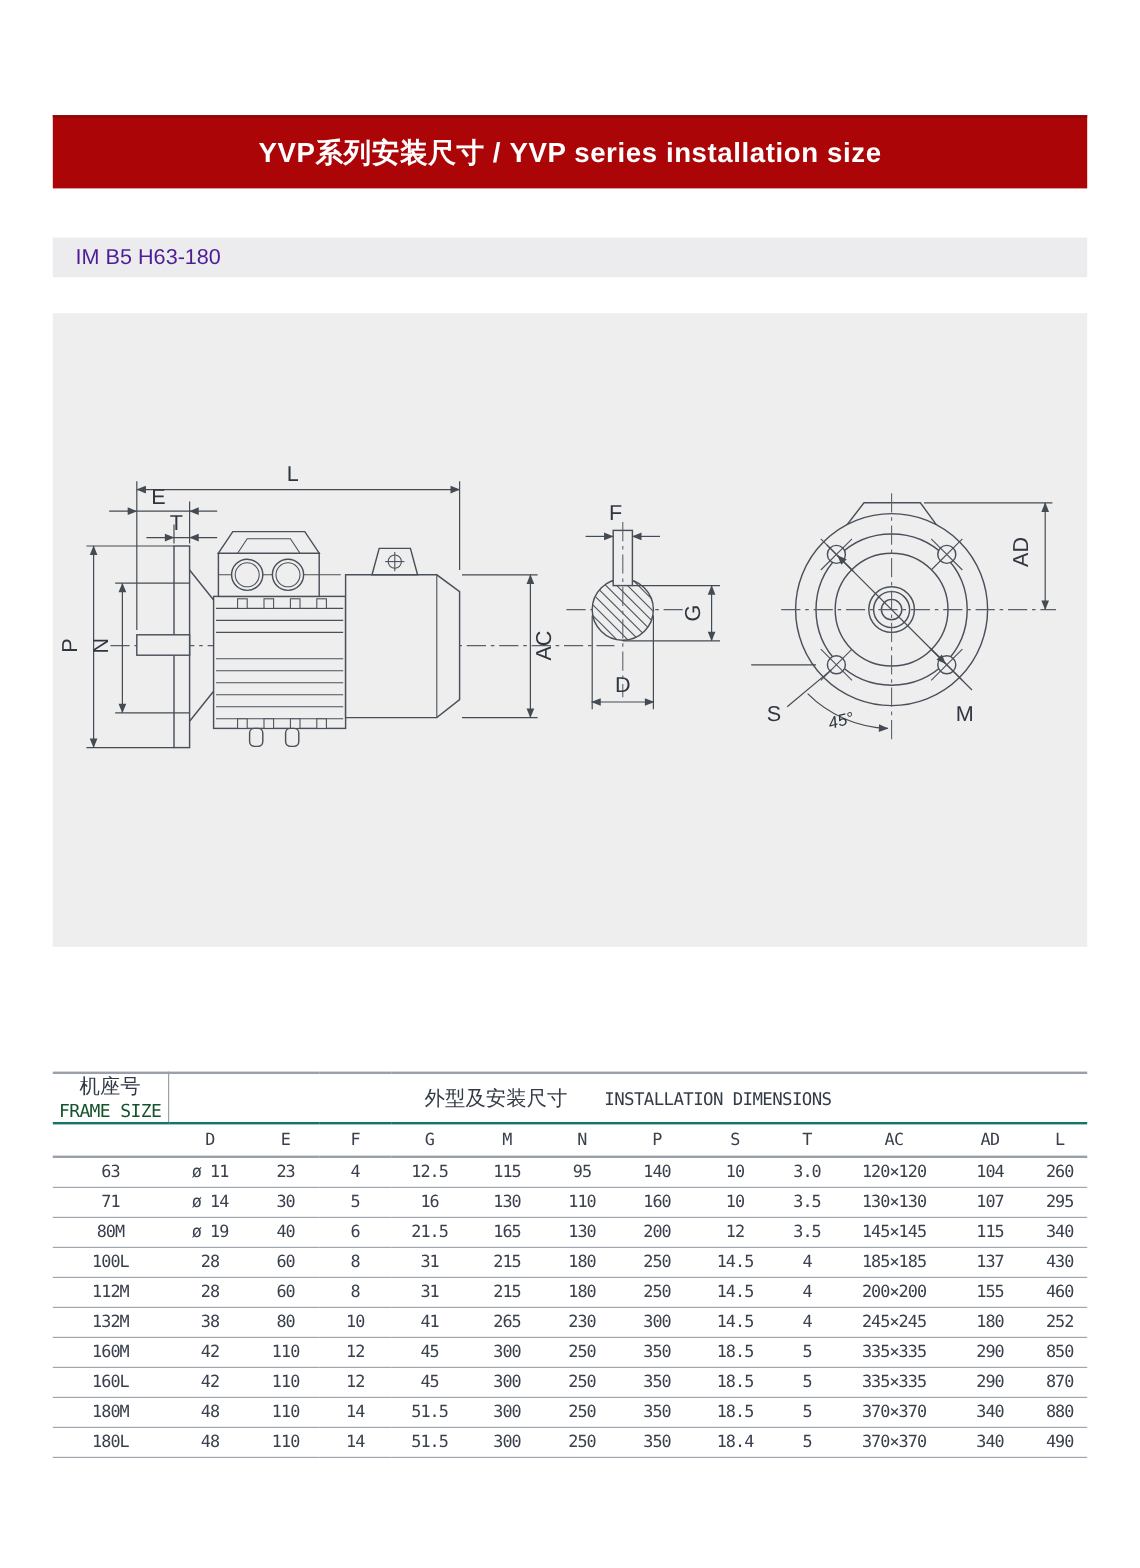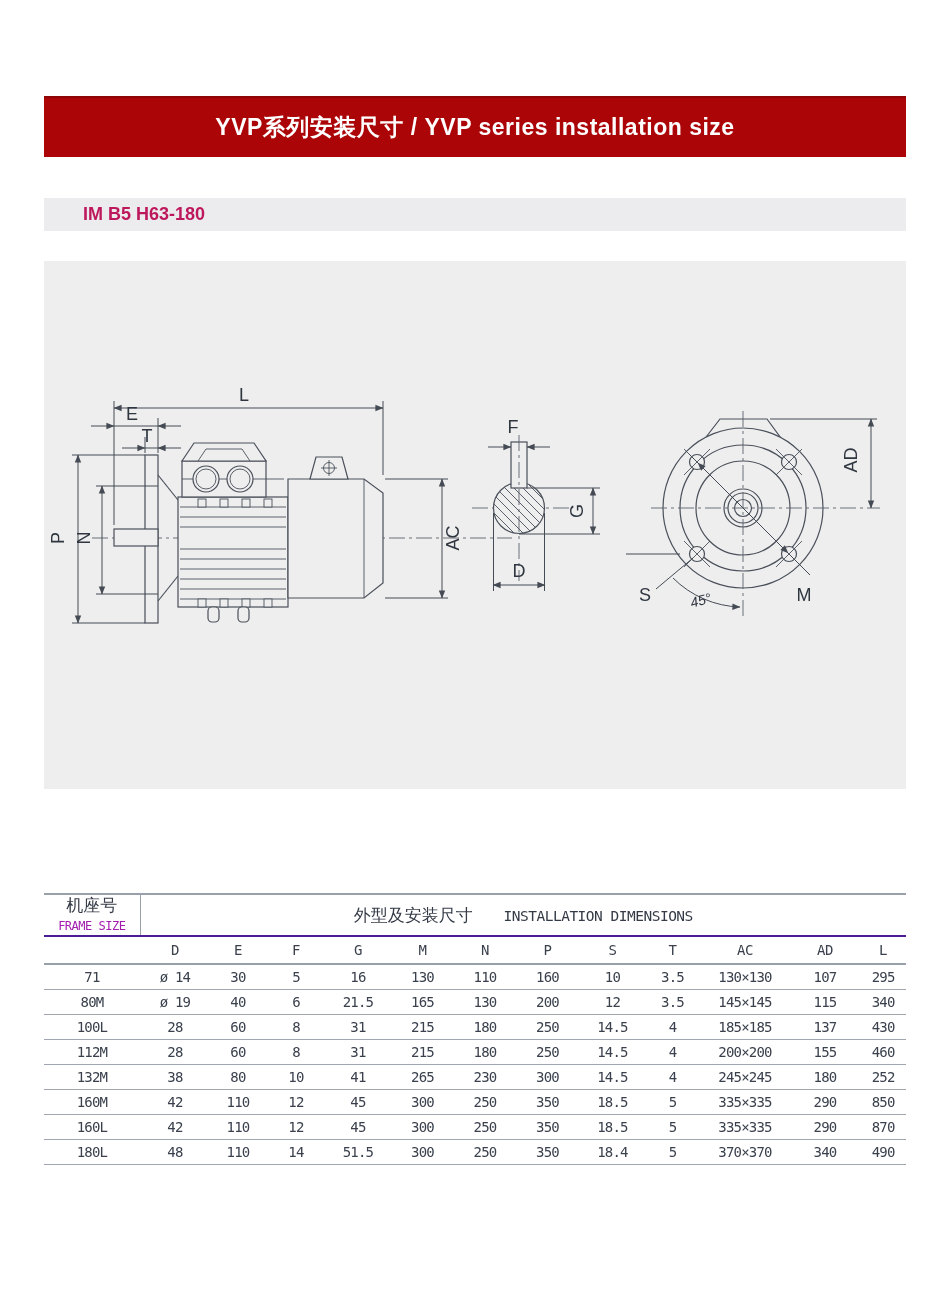--- a/index.html
+++ b/index.html
@@ -18,45 +18,45 @@
   }
   .banner .title {
     color:#ffffff; font-size:23px; font-weight:bold; letter-spacing:0.5px;
   }
 
   
   .subhead {
     margin-top:41px; height:33px; background:#ececee;
     display:flex; align-items:center; padding-left:19px;
   }
-  .subhead .subtitle { font-size:18px; font-weight:bold; color:#be185d;margin-left:20px; }
+  .subhead .subtitle { font-size:18px; font-weight:normal; color:#4c1d95; }
 
   
   .drawing-panel { margin-top:30px; height:528px; background:#eeeeee; }
   .drawing-panel svg { display:block; width:862px; height:528px; }
   .shape { fill:#eeeeee; stroke:#4a505a; stroke-width:1.2; }
   .ln    { fill:none;    stroke:#4a505a; stroke-width:1.2; }
   .thin  { fill:none;    stroke:#4a505a; stroke-width:0.9; }
   .cl    { fill:none; stroke:#5a606a; stroke-width:0.9; stroke-dasharray:16 4 3 4; }
   .hatch { stroke:#4a505a; stroke-width:0.9; }
   .dim   { fill:none; stroke:#454b54; stroke-width:1; }
   .dimtext { font-family:"Liberation Sans", sans-serif; font-size:18px; fill:#2f3640; }
   .dimtext-sm { font-family:"Liberation Sans", sans-serif; font-size:14px; font-style:italic; fill:#2f3640; }
 
   
   .table-wrap { margin-top:104px; }
   table.dim-table {
     width:862px; table-layout:fixed; border-collapse:collapse;
     border-top:2px solid #99a0a9; border-bottom:1px solid #c8ccd2;
   }
   table.dim-table td { padding:0; text-align:center; vertical-align:middle; color:#3a414d; }
-  tr.header-main td { border-bottom:2px solid #4c1d95; height:37px; }
+  tr.header-main td { border-bottom:2px solid #0f766e; height:37px; }
   td.frame-header { border-right:1.5px solid #99a0a9; }
   .zh-line { font-size:17px; line-height:22px; color:#343b47; }
-  .en-line { font-family:"DejaVu Sans Mono", monospace; font-size:12px; line-height:18px; letter-spacing:-0.5px; color:#a21caf; }
+  .en-line { font-family:"DejaVu Sans Mono", monospace; font-size:15px; line-height:18px; letter-spacing:-0.5px; color:#14532d; }
   .group-line { font-size:17px; color:#343b47; }
   .group-line .zh { margin-right:26px; }
   .group-line .en { font-family:"DejaVu Sans Mono", monospace; font-size:14.5px; letter-spacing:-0.5px;margin-top:36px; }
   tr.header-letters td {
     border-bottom:2px solid #99a0a9; height:28px;
     font-family:"DejaVu Sans Mono", monospace; font-size:14px; letter-spacing:-0.5px;
   }
   tbody.rows td {
     border-bottom:1.5px solid #a0a6af; height:25px;
     font-family:"DejaVu Sans Mono", monospace; font-size:14px; letter-spacing:-0.8px;
@@ -287,20 +287,35 @@
             <td>P</td>
             <td>S</td>
             <td>T</td>
             <td>AC</td>
             <td>AD</td>
             <td>L</td>
           </tr>
       </thead>
       <tbody class="rows">
           <tr>
+            <td>63</td>
+            <td>ø 11</td>
+            <td>23</td>
+            <td>4</td>
+            <td>12.5</td>
+            <td>115</td>
+            <td>95</td>
+            <td>140</td>
+            <td>10</td>
+            <td>3.0</td>
+            <td>120×120</td>
+            <td>104</td>
+            <td>260</td>
+          </tr>
+          <tr>
             <td>71</td>
             <td>ø 14</td>
             <td>30</td>
             <td>5</td>
             <td>16</td>
             <td>130</td>
             <td>110</td>
             <td>160</td>
             <td>10</td>
             <td>3.5</td>
@@ -392,20 +407,35 @@
             <td>300</td>
             <td>250</td>
             <td>350</td>
             <td>18.5</td>
             <td>5</td>
             <td>335×335</td>
             <td>290</td>
             <td>870</td>
           </tr>
           <tr>
+            <td>180M</td>
+            <td>48</td>
+            <td>110</td>
+            <td>14</td>
+            <td>51.5</td>
+            <td>300</td>
+            <td>250</td>
+            <td>350</td>
+            <td>18.5</td>
+            <td>5</td>
+            <td>370×370</td>
+            <td>340</td>
+            <td>880</td>
+          </tr>
+          <tr>
             <td>180L</td>
             <td>48</td>
             <td>110</td>
             <td>14</td>
             <td>51.5</td>
             <td>300</td>
             <td>250</td>
             <td>350</td>
             <td>18.4</td>
             <td>5</td>

